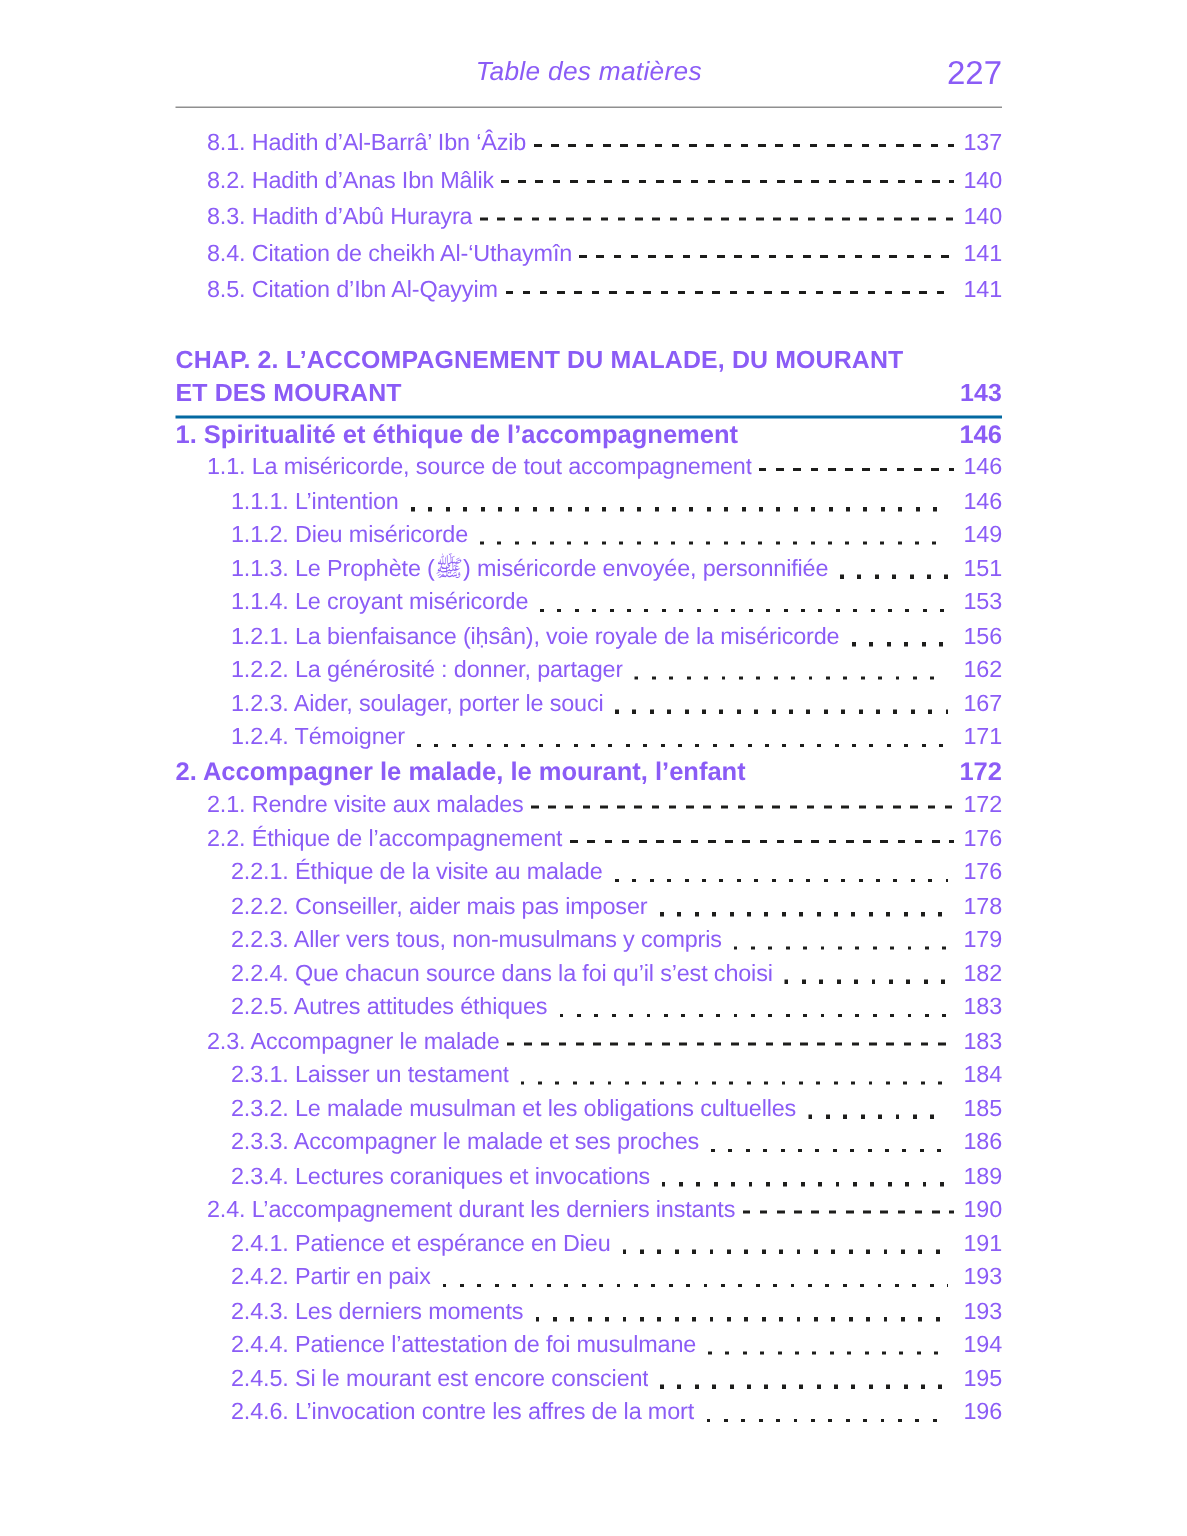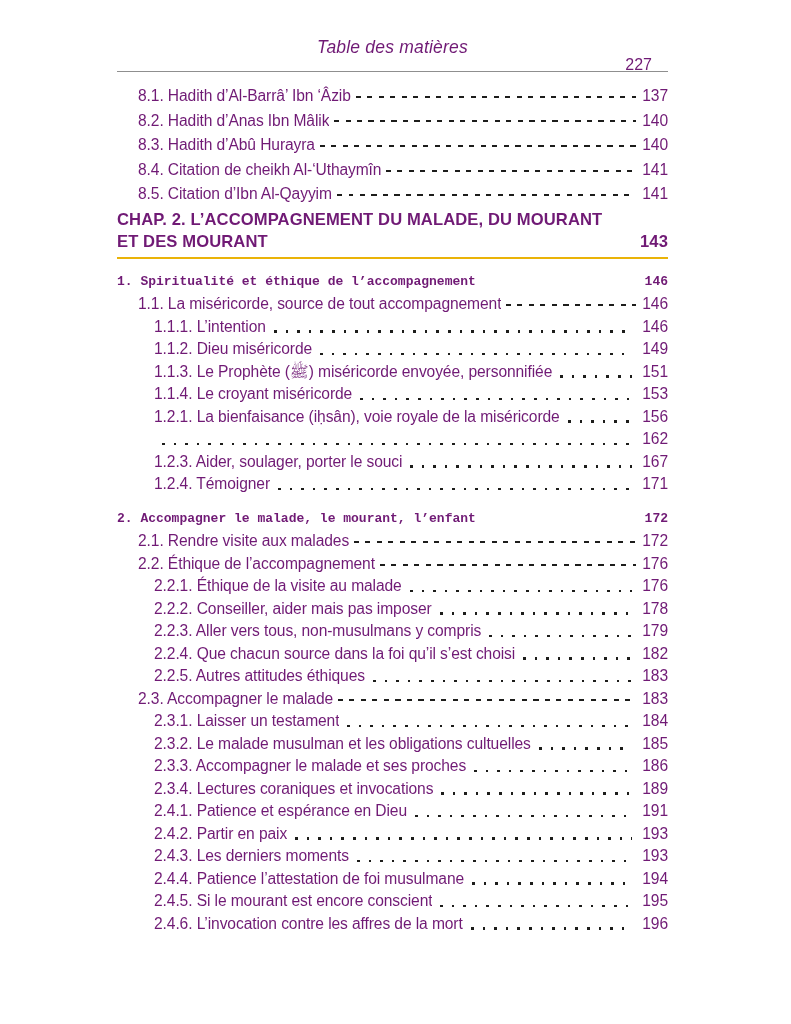--- a/index.html
+++ b/index.html
@@ -1,65 +1,62 @@
 <!DOCTYPE html>
 <html><head>
 <meta charset="utf-8">
 <style>
   html,body { margin:0; padding:0; background:#e8e8e8; }
   .page {
     position:relative;
     width:791px; height:1024px;
     margin:0 auto;
     background:#ffffff;
-    color:#701a75;
+    color:#8b5cf6;
     font-family:"Liberation Sans", sans-serif;
     overflow:hidden;
     box-sizing:border-box;
   }
   .content {
     position:absolute;
     left:117px; top:0;
     width:551px;
   }
   
   .header { position:relative; height:28px; margin-top:37px; }
   .header-title {
     position:absolute; left:0; right:0;
     text-align:center;
     font-style:italic;
     font-size:17.5px;
     letter-spacing:0.2px;
   }
   .header-page {
-    position:absolute; right:16px; top:-1px;
-    font-size:16px;
-    margin-top:20px;
+    position:absolute; right:0; top:-1px;
+    font-size:22px;
   }
   .header-rule { border-top:1.5px solid #8f8f8f; height:0; margin-top:6px; }
 
   
   .toc { margin-top:12px; }
   .row {
     display:flex;
     align-items:baseline;
     height:22.5px; line-height:22.5px;
     font-size:15.6px;
     letter-spacing:-0.1px;
     white-space:nowrap;
   }
   .toc > .row:nth-child(-n+5) { height:24.6px; line-height:24.6px;align-items:flex-end; }
   .row.l2 { padding-left:21px; }
   .row.l3 { padding-left:37px; }
   .row.section {
     font-weight:bold;
-    font-size:13px;
-    margin-top:12px;
+    font-size:17px;
     letter-spacing:0;
-    font-family:Liberation Mono, monospace;
   }
   .label { flex:0 1 auto; overflow:hidden; }
   .pg { flex:0 0 auto; min-width:30px; text-align:right; }
 
   .leader { flex:1 1 8px; align-self:stretch; position:relative; margin:0 2px 0 3px; min-width:6px; }
   .leader.dash::before {
     content:"";
     position:absolute; left:2px; right:0;
     top:calc(50% - 0.5px); height:2px;
     background:repeating-linear-gradient(to right, #1d1d1b 0 5px, transparent 5px 11.5px);
@@ -67,23 +64,23 @@
   .leader.dot::before {
     content:"";
     position:absolute; left:5px; right:4px;
     bottom:5.5px; height:2.6px;
     background:repeating-linear-gradient(to right, #1d1d1b 0 2.6px, transparent 2.6px 11.6px);
   }
   .leader.none::before { display:none; }
 
   
   .chapter {
-    margin-top:2px;
+    margin-top:22px;
     padding-bottom:4px;
-    border-bottom:2px solid #eab308;
+    border-bottom:2px solid #0369a1;
     font-weight:bold;
     font-size:16.6px;
     letter-spacing:0.1px;
   }
   .ch-line { line-height:22px; white-space:nowrap; }
   .ch-line2 { display:flex; justify-content:space-between; align-items:baseline; }
 </style>
 </head>
 <body>
 
@@ -156,20 +153,21 @@
           <span class="label">1.1.4. Le croyant miséricorde</span>
           <span class="leader dot"></span>
           <span class="pg">153</span>
         </div>
         <div class="row l3">
           <span class="label">1.2.1. La bienfaisance (iḥsân), voie royale de la miséricorde</span>
           <span class="leader dot"></span>
           <span class="pg">156</span>
         </div>
         <div class="row l3">
+          <span class="label">1.2.2. La générosité : donner, partager</span>
           <span class="leader dot"></span>
           <span class="pg">162</span>
         </div>
         <div class="row l3">
           <span class="label">1.2.3. Aider, soulager, porter le souci</span>
           <span class="leader dot"></span>
           <span class="pg">167</span>
         </div>
         <div class="row l3">
           <span class="label">1.2.4. Témoigner</span>
@@ -234,20 +232,25 @@
         <div class="row l3">
           <span class="label">2.3.3. Accompagner le malade et ses proches</span>
           <span class="leader dot"></span>
           <span class="pg">186</span>
         </div>
         <div class="row l3">
           <span class="label">2.3.4. Lectures coraniques et invocations</span>
           <span class="leader dot"></span>
           <span class="pg">189</span>
         </div>
+        <div class="row l2">
+          <span class="label">2.4. L’accompagnement durant les derniers instants</span>
+          <span class="leader dash"></span>
+          <span class="pg">190</span>
+        </div>
         <div class="row l3">
           <span class="label">2.4.1. Patience et espérance en Dieu</span>
           <span class="leader dot"></span>
           <span class="pg">191</span>
         </div>
         <div class="row l3">
           <span class="label">2.4.2. Partir en paix</span>
           <span class="leader dot"></span>
           <span class="pg">193</span>
         </div>

